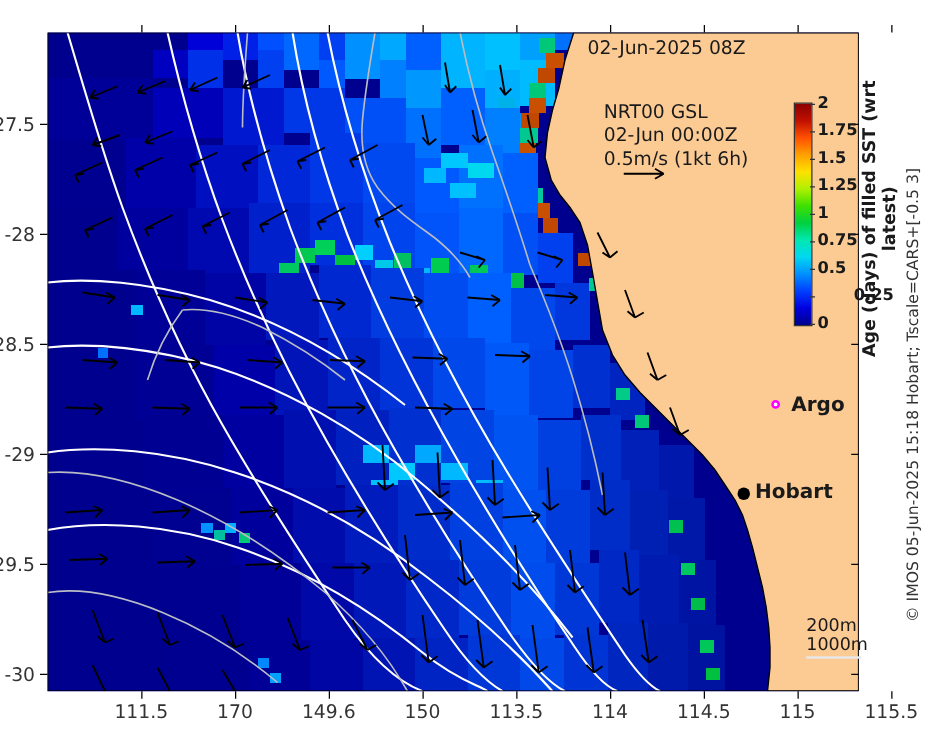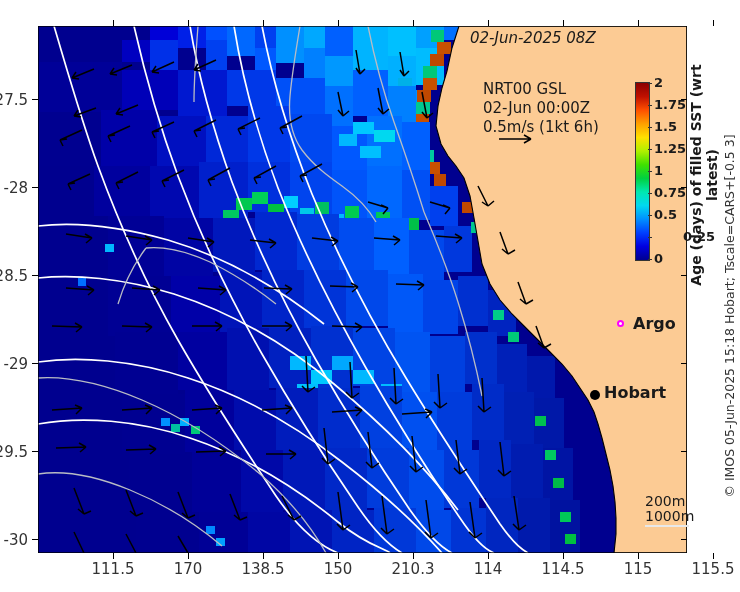--- a/index.html
+++ b/index.html
@@ -427,23 +427,23 @@
   <div class="tick xtick" style="left:263px;top:20px;"></div>
   <div class="tick xtick" style="left:338px;top:20px;"></div>
   <div class="tick xtick" style="left:413px;top:20px;"></div>
   <div class="tick xtick" style="left:488px;top:20px;"></div>
   <div class="tick xtick" style="left:563px;top:20px;"></div>
   <div class="tick xtick" style="left:638px;top:20px;"></div>
   <div class="tick xtick" style="left:713px;top:20px;"></div>
 
   <div class="xlab" style="left:83px;top:560px;">111.5</div>
   <div class="xlab" style="left:158px;top:560px;">170</div>
-  <div class="xlab" style="left:233px;top:560px;">138.5</div>
+  <div class="xlab" style="left:233px;top:560px;">149.6</div>
   <div class="xlab" style="left:308px;top:560px;">150</div>
-  <div class="xlab" style="left:383px;top:560px;">210.3</div>
+  <div class="xlab" style="left:383px;top:560px;">113.5</div>
   <div class="xlab" style="left:458px;top:560px;">114</div>
   <div class="xlab" style="left:533px;top:560px;">114.5</div>
   <div class="xlab" style="left:608px;top:560px;">115</div>
   <div class="xlab" style="left:683px;top:560px;">115.5</div>
 </div>
 
 <div>
   <div class="tick ytick" style="left:32px;top:99px;"></div>
   <div class="tick ytick" style="left:32px;top:187px;"></div>
   <div class="tick ytick" style="left:32px;top:275px;"></div>
@@ -459,21 +459,21 @@
   <div class="tick ytick" style="left:681px;top:539px;"></div>
 
   <div class="ylab" style="left:-16px;top:91px;">-27.5</div>
   <div class="ylab" style="left:-16px;top:179px;">-28</div>
   <div class="ylab" style="left:-16px;top:267px;">-28.5</div>
   <div class="ylab" style="left:-16px;top:355px;">-29</div>
   <div class="ylab" style="left:-16px;top:443px;">-29.5</div>
   <div class="ylab" style="left:-16px;top:531px;">-30</div>
 </div>
 
-<div class="maptxt" style="left:470px;top:29px;font-style:italic;">02-Jun-2025 08Z</div>
+<div class="maptxt" style="left:470px;top:29px;">02-Jun-2025 08Z</div>
 
 <div class="maptxt" style="left:483px;top:80px;">NRT00 GSL</div>
 <div class="maptxt" style="left:483px;top:99px;">02-Jun 00:00Z</div>
 <div class="maptxt" style="left:483px;top:118px;">0.5m/s (1kt 6h)</div>
 
 <svg id="velarrow" width="44" height="14">
   <path d="M2,7 L34,7 M34,7 l-7,-4 M34,7 l-7,4" stroke="#000" stroke-width="1.5" fill="none"></path>
 </svg>
 
 <div id="argo-dot"></div>

